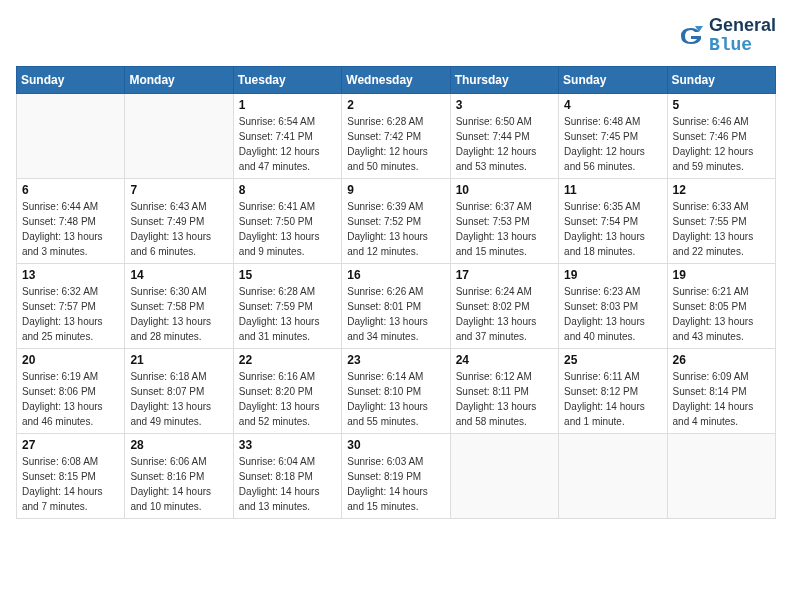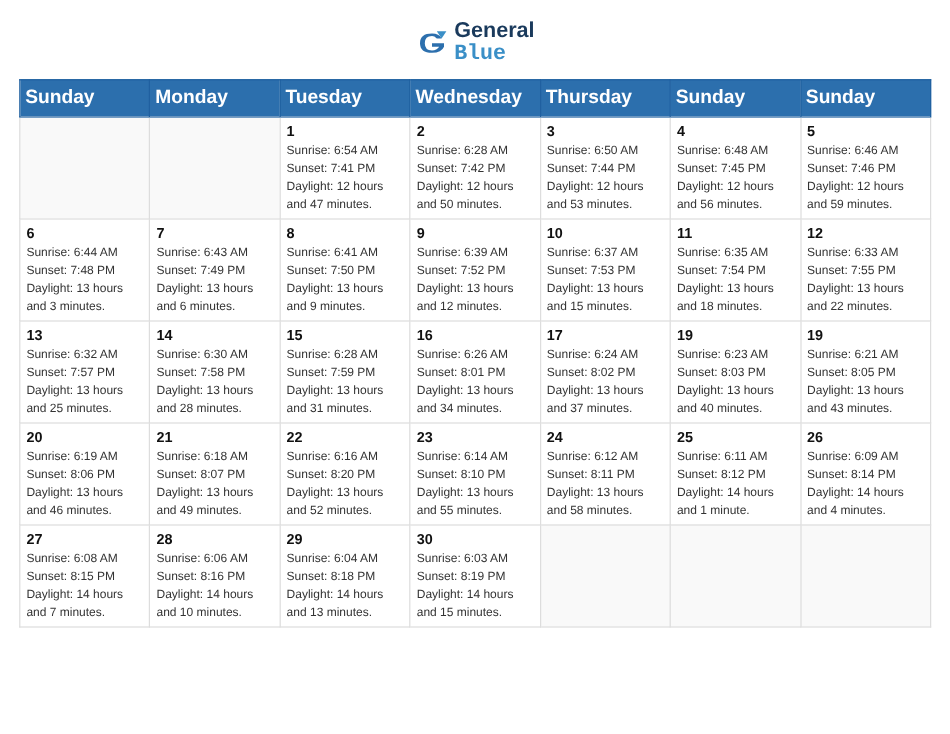--- a/index.html
+++ b/index.html
@@ -5,21 +5,21 @@
     * { box-sizing: border-box; margin: 0; padding: 0; }
     body {
       font-family: Arial, sans-serif;
       background: #fff;
       width: 792px;
       min-height: 612px;
       padding: 16px;
     }
     .header {
       display: flex;
-      justify-content: center;
+      justify-content: flex-end;
       align-items: flex-start;
       margin-bottom: 10px;
     }
     .logo {
       display: flex;
       align-items: center;
     }
     .logo-text {
       font-size: 18px;
       font-weight: bold;
@@ -44,21 +44,21 @@
       color: #555;
     }
     .calendar {
       width: 100%;
       border-collapse: collapse;
       border: 1px solid #ccc;
     }
     .calendar th {
       background-color: #2c6fad;
       color: #fff;
-      font-size: 16px;
+      font-size: 12px;
       font-weight: bold;
       padding: 6px 4px;
       text-align: left;
       border: 1px solid #2060a0;
     }
     .calendar td {
       vertical-align: top;
       border: 1px solid #ddd;
       padding: 4px 5px;
       font-size: 10px;
@@ -290,21 +290,21 @@
 Sunset: 8:15 PM
 Daylight: 14 hours and 7 minutes.</div>
         </td>
         <td>
           <span class="day-number">28</span>
           <div class="day-info">Sunrise: 6:06 AM
 Sunset: 8:16 PM
 Daylight: 14 hours and 10 minutes.</div>
         </td>
         <td>
-          <span class="day-number">29</span>
+          <span class="day-number">33</span>
           <div class="day-info">Sunrise: 6:04 AM
 Sunset: 8:18 PM
 Daylight: 14 hours and 13 minutes.</div>
         </td>
         <td>
           <span class="day-number">30</span>
           <div class="day-info">Sunrise: 6:03 AM
 Sunset: 8:19 PM
 Daylight: 14 hours and 15 minutes.</div>
         </td>

